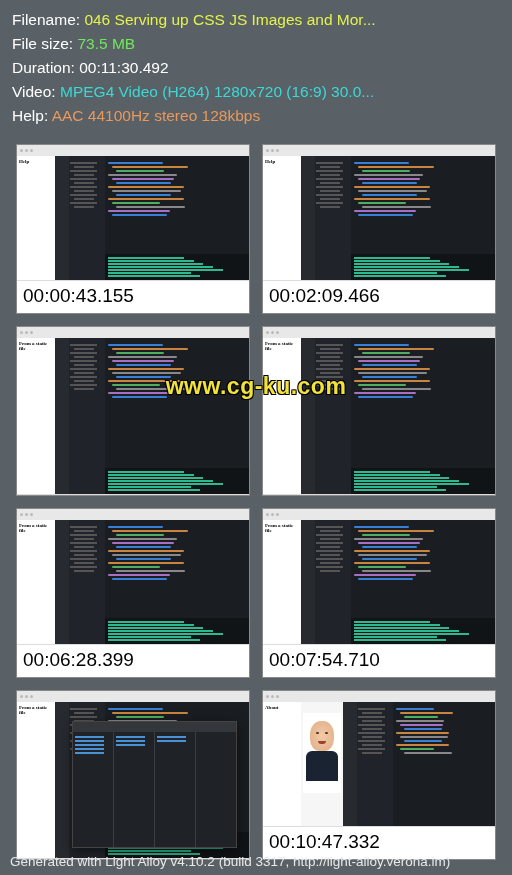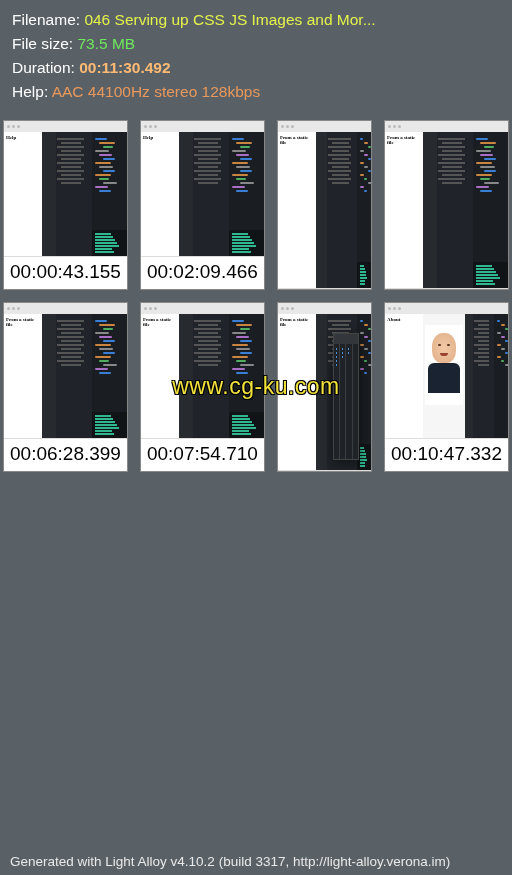--- a/index.html
+++ b/index.html
@@ -14,28 +14,28 @@
   }
   .metadata {
     padding: 8px 12px 16px 12px;
     font-size: 15.5px;
     line-height: 1.55;
   }
   .metadata .row { white-space: nowrap; overflow: hidden; }
   .label { color: #fff; }
   .val-yellow { color: #e4f24c; }
   .val-green { color: #6ee85c; }
-  .val-lime { color: #fdba74; font-weight: bold; }
+  .val-lime { color: #ffffff; }
   .val-cyan { color: #3bd9d6; }
   .val-orange { color: #e8985c; }
   .grid {
     display: grid;
-    grid-template-columns: 1fr 1fr 1fr 1fr;
+    grid-template-columns: 1fr 1fr;
     gap: 12px;
-    padding: 0 3px;
+    padding: 0 16px;
   }
   .thumb-card {
     background: #fff;
     border: 1px solid #888;
     display: flex;
     flex-direction: column;
     height: 170px;
   }
   .thumb-img {
     flex: 1;
@@ -140,21 +140,21 @@
   .face-head::before{ left:6px; }
   .face-head::after{ right:6px; }
   .face-mouth { position:absolute; top:20px; left:8px; width:8px; height:3px; background:#9a4530; border-radius: 0 0 4px 4px; }
   .shirt { width:32px; height:30px; background:#1a2332; margin:0 auto; border-radius: 6px 6px 0 0; }
   .watermark {
     position: absolute;
     top: 373px;
     left: 50%;
     transform: translateX(-50%);
     font-size: 23px;
-    font-weight: normal;
+    font-weight: bold;
     color: #f2e23c;
     text-shadow: 1px 1px 0 #000, -1px -1px 0 #000, 1px -1px 0 #000, -1px 1px 0 #000;
     letter-spacing: 0.5px;
     z-index: 100;
     pointer-events:none;
   }
   .footer {
     position: absolute;
     bottom: 6px;
     left: 10px;
@@ -162,20 +162,21 @@
     color: #e8e8e8;
   }
 </style>
 </head>
 <body>
 
 <div class="metadata">
   <div class="row"><span class="label">Filename:</span> <span class="val-yellow">046 Serving up CSS JS Images and Mor...</span></div>
   <div class="row"><span class="label">File size:</span> <span class="val-green">73.5 MB</span></div>
   <div class="row"><span class="label">Duration:</span> <span class="val-lime">00:11:30.492</span></div>
+  <div class="row"><span class="label">Video:</span> <span class="val-cyan">MPEG4 Video (H264) 1280x720 (16:9) 30.0...</span></div>
   <div class="row"><span class="label">Help:</span> <span class="val-orange">AAC 44100Hz stereo 128kbps</span></div>
 </div>
 
 <div class="grid" id="grid">
     <div class="thumb-card">
     <div class="thumb-img">
       <div class="browser-top">
         <div class="dot"></div>
           <div class="dot"></div>
           <div class="dot"></div>

